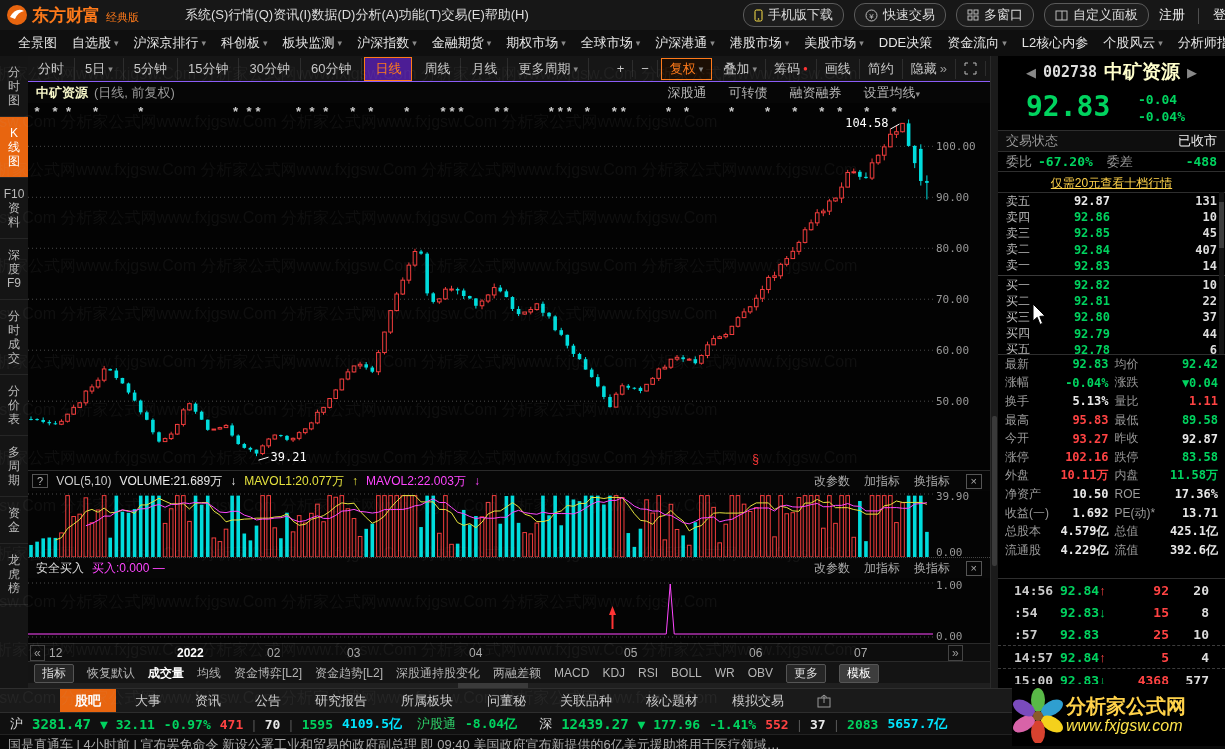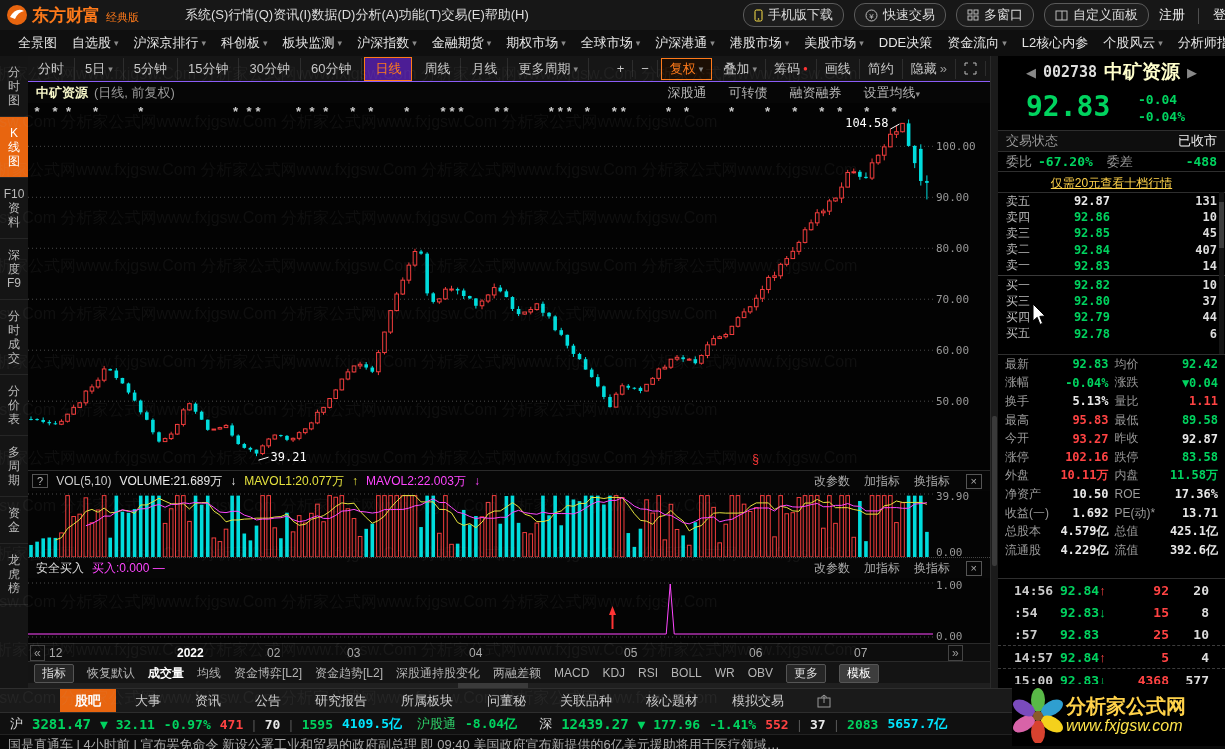--- a/index.html
+++ b/index.html
@@ -975,20 +975,25 @@
           <span class="prc num c-green">92.83</span>
           <span class="qty num">14</span>
         </div>
         <div style="border-top: 1px solid rgb(58, 58, 58); margin: 1px 0px;"></div>
         <div class="brow">
           <span class="lbl">买一</span>
           <span class="prc num c-green">92.82</span>
           <span class="qty num">10</span>
         </div>
         <div class="brow">
+          <span class="lbl">买二</span>
+          <span class="prc num c-green">92.81</span>
+          <span class="qty num">22</span>
+        </div>
+        <div class="brow">
           <span class="lbl">买三</span>
           <span class="prc num c-green">92.80</span>
           <span class="qty num">37</span>
         </div>
         <div class="brow">
           <span class="lbl">买四</span>
           <span class="prc num c-green">92.79</span>
           <span class="qty num">44</span>
         </div>
         <div class="brow">

